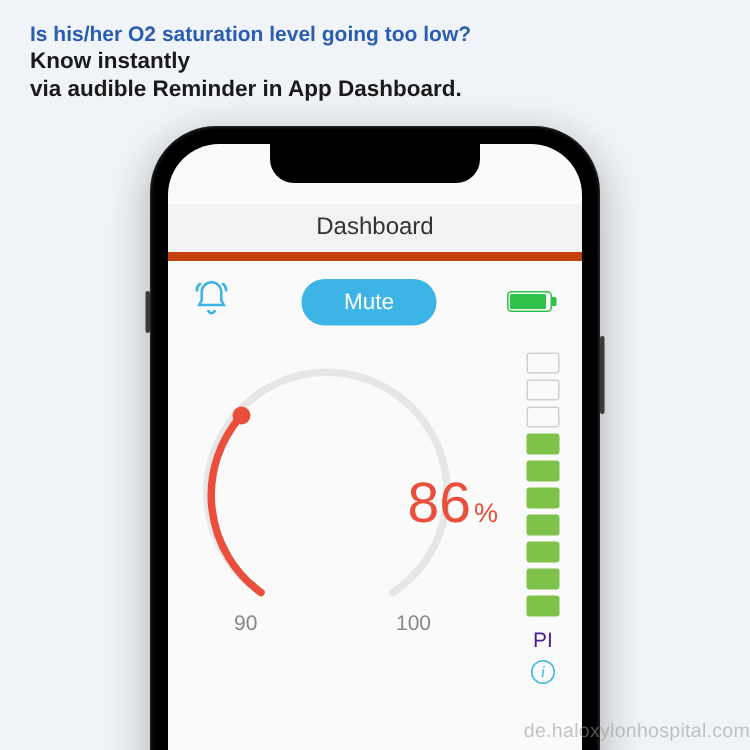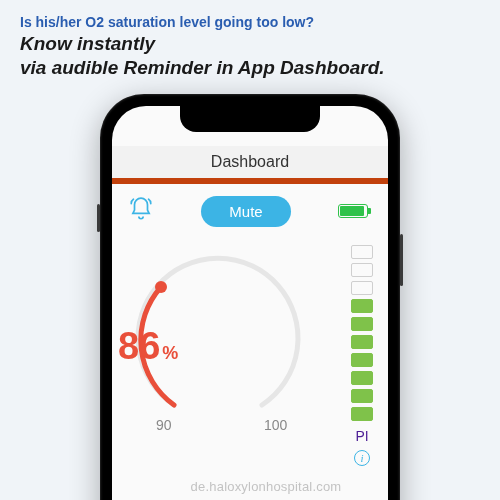--- a/index.html
+++ b/index.html
@@ -13,25 +13,24 @@
     overflow: hidden;
   }
   .headline {
     color: #2a5db0;
     font-size: 14px;
     font-weight: 600;
     margin-bottom: 2px;
   }
   .subline {
     color: #1a1a1a;
-    font-size: 19px;
+    font-size: 15px;
     font-weight: 600;
     line-height: 1.25;
     margin-bottom: 14px;
-    font-style: italic;
   }
   .phone {
     width: 300px;
     height: 600px;
     margin: 0 auto;
     background: #000;
     border-radius: 44px;
     padding: 12px;
     box-shadow: 0 8px 30px rgba(0,0,0,0.3), inset 0 0 3px rgba(255,255,255,0.3);
     position: relative;
@@ -129,27 +128,27 @@
   }
   .gauge-svg {
     position: absolute;
     left: 6px;
     top: 0;
     width: 200px;
     height: 200px;
   }
   .gauge-val {
     position: absolute;
-    left: 6px;
+    left: 20px;
     width: 200px;
     top: 90px;
-    text-align: left;
+    text-align: right;
     color: #e94f3a;
     font-size: 38px;
-    font-weight: 700;
+    font-weight: 400;
   }
   .gauge-val .pct { font-size: 18px; margin-left: 2px; }
   .tick-low, .tick-high {
     position: absolute;
     top: 182px;
     color: #888;
     font-size: 14px;
   }
   .tick-low { left: 44px; }
   .tick-high { left: 152px; }
@@ -186,21 +185,21 @@
     justify-content: center;
     margin-top: 2px;
     font-style: italic;
     font-family: serif;
   }
   .watermark {
     position: absolute;
     bottom: 6px;
     left: 0;
     width: 100%;
-    text-align: center;
+    text-align: right;
     color: rgba(150,150,150,0.55);
     font-size: 13px;
     letter-spacing: 0.2px;
     z-index: 20;
     padding-left: 32px;
   }
 </style>
 </head>
 <body>
 

